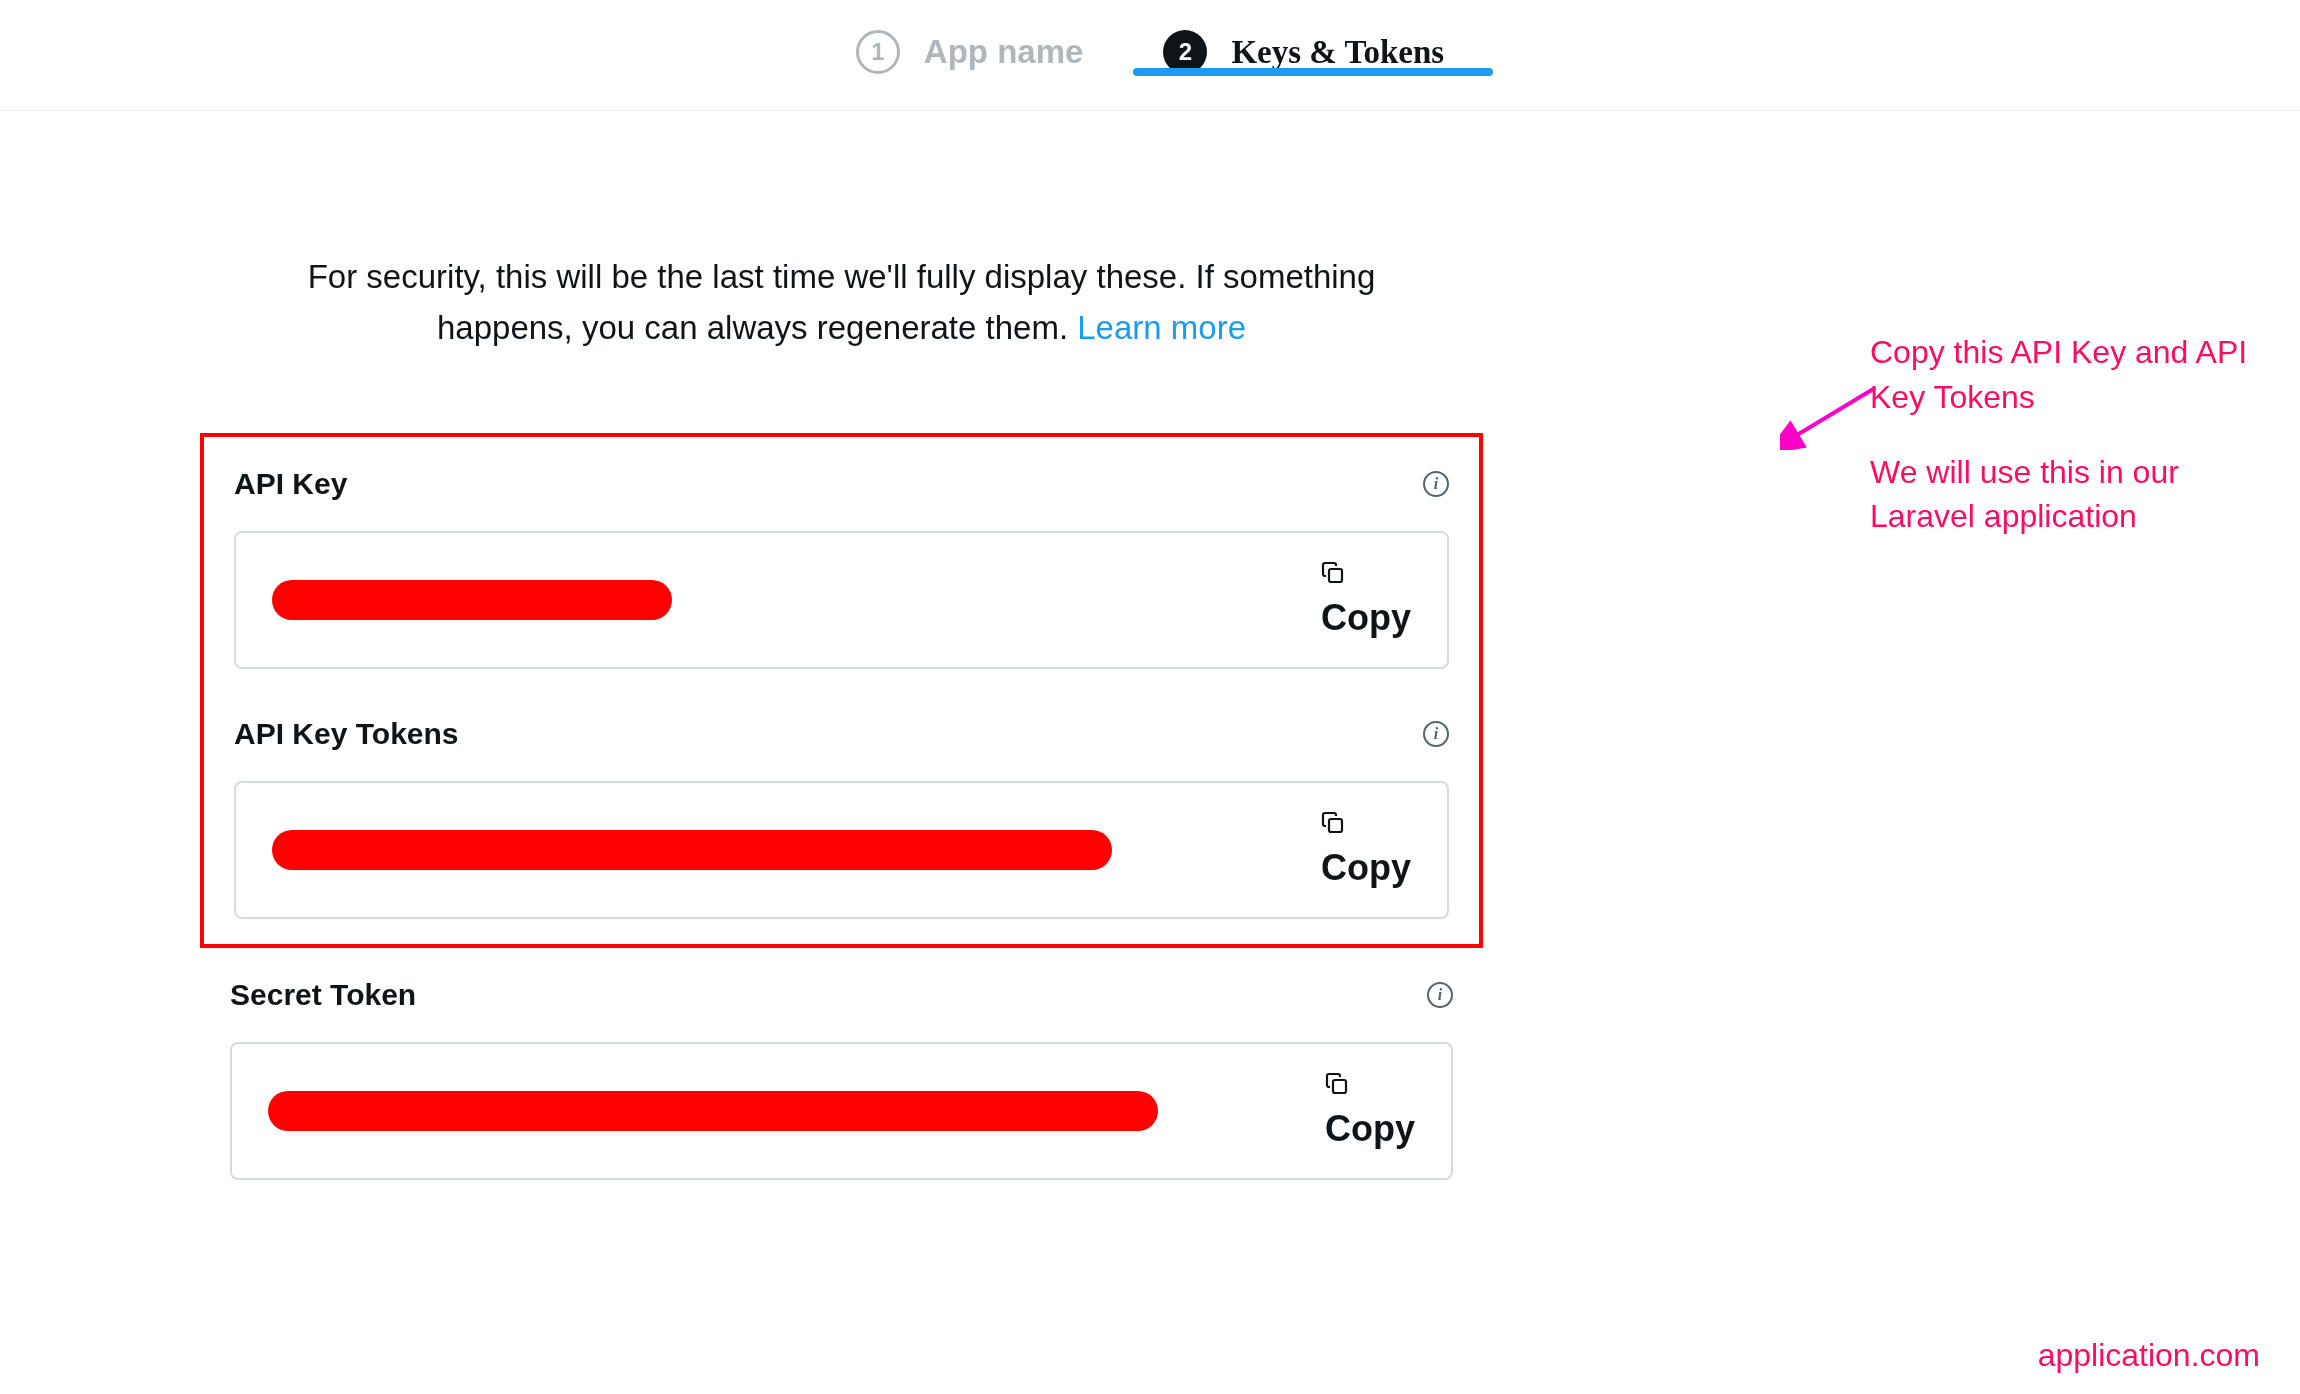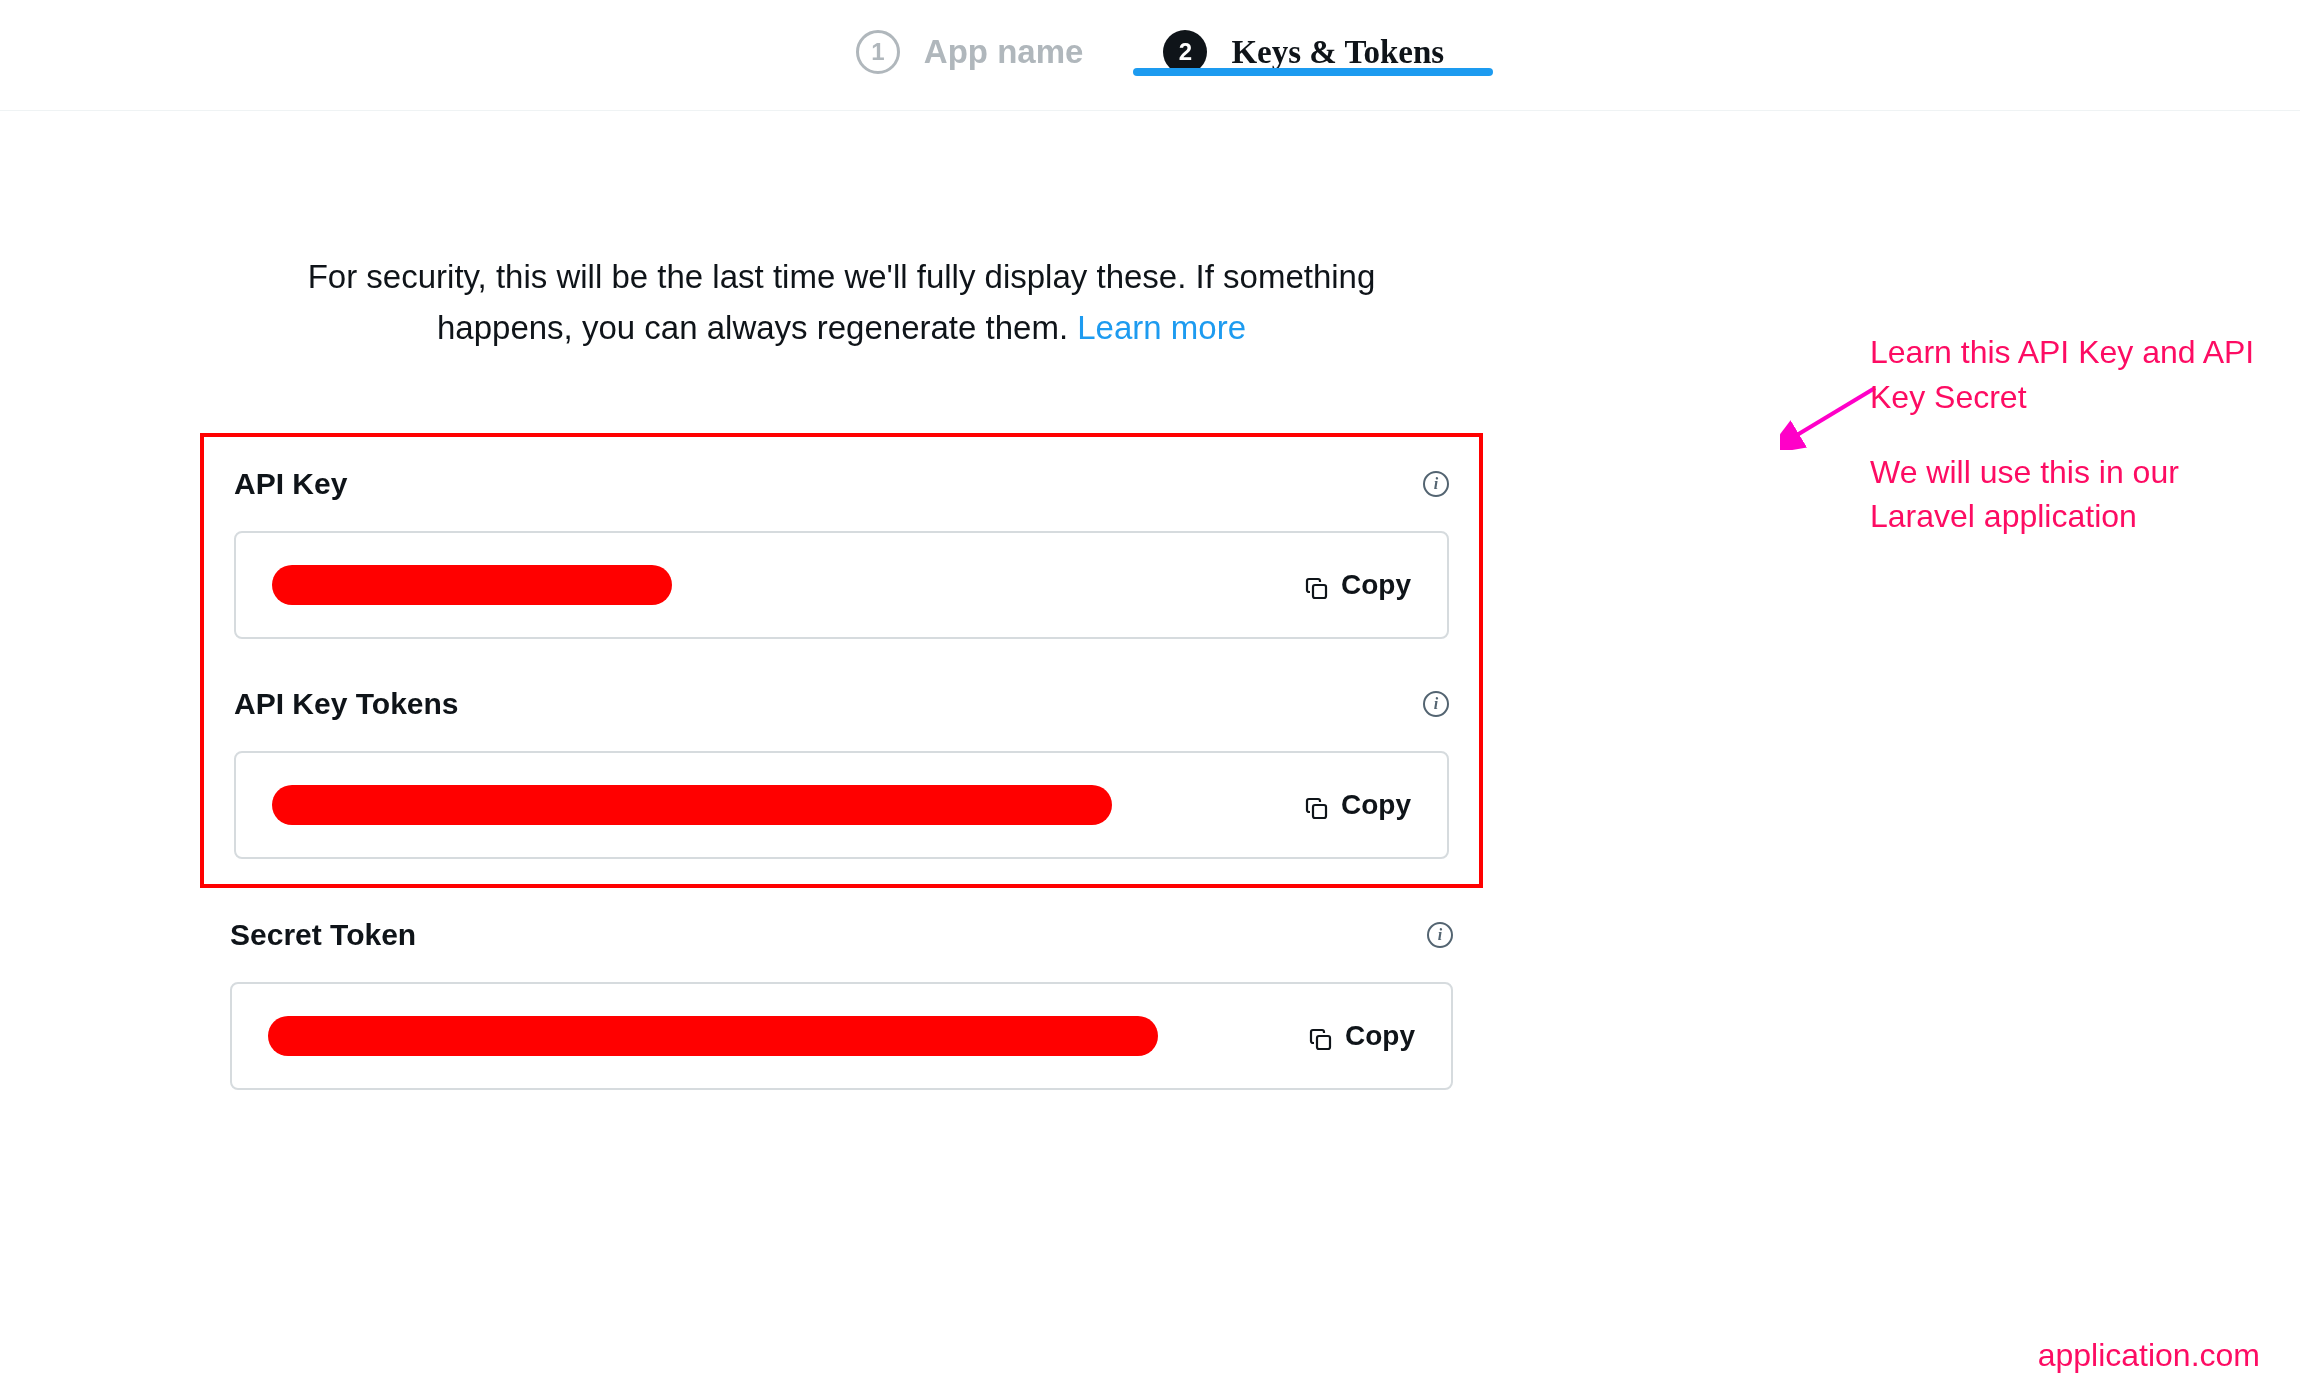--- a/index.html
+++ b/index.html
@@ -123,28 +123,29 @@
     .redact {
       height: 40px;
       background: #ff0000;
       border-radius: 20px;
     }
     .redact.w1 { width: 400px; }
     .redact.w2 { width: 840px; }
     .redact.w3 { width: 890px; }
     .copy-btn {
       display: flex;
-      align-items: flex-end;
+      align-items: flex-start;
       gap: 12px;
-      font-size: 28px;
+      font-size: 36px;
       font-weight: 800;
       color: #0f1419;
       background: none;
       border: none;
       cursor: pointer;
+      flex-direction: column;
     }
     .copy-icon {
       width: 24px;
       height: 24px;
       position: relative;
     }
     .copy-icon svg { display: block; }
     .bearer-section {
       padding: 0 30px;
     }
@@ -258,17 +259,17 @@
 <svg class="arrow" viewBox="0 0 100 70">
   <defs>
     <marker id="arrowhead" markerWidth="10" markerHeight="8" refX="2" refY="4" orient="auto">
       <polygon points="0 0, 10 4, 0 8" fill="#ff00c8"></polygon>
     </marker>
   </defs>
   <line x1="95" y1="8" x2="12" y2="58" stroke="#ff00c8" stroke-width="4" marker-end="url(#arrowhead)"></line>
 </svg>
 
 <div class="annotation">
-  <p>Learn this API Key and API Key Secret</p>
+  <p>Copy this API Key and API Key Tokens</p>
   <p>We will use this in our Laravel application</p>
 </div>
 
 <div class="watermark">application.com</div>
 
 </body></html>

